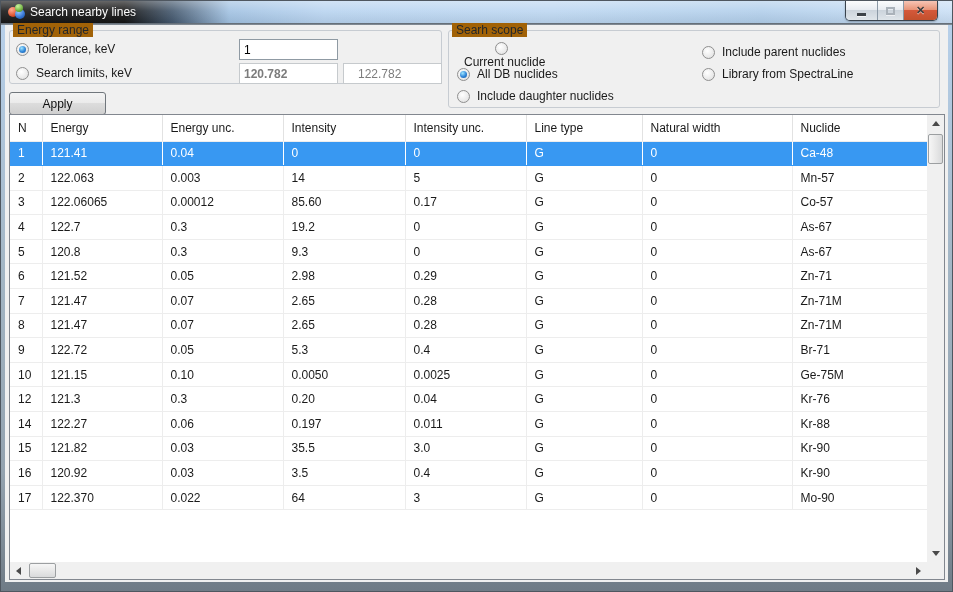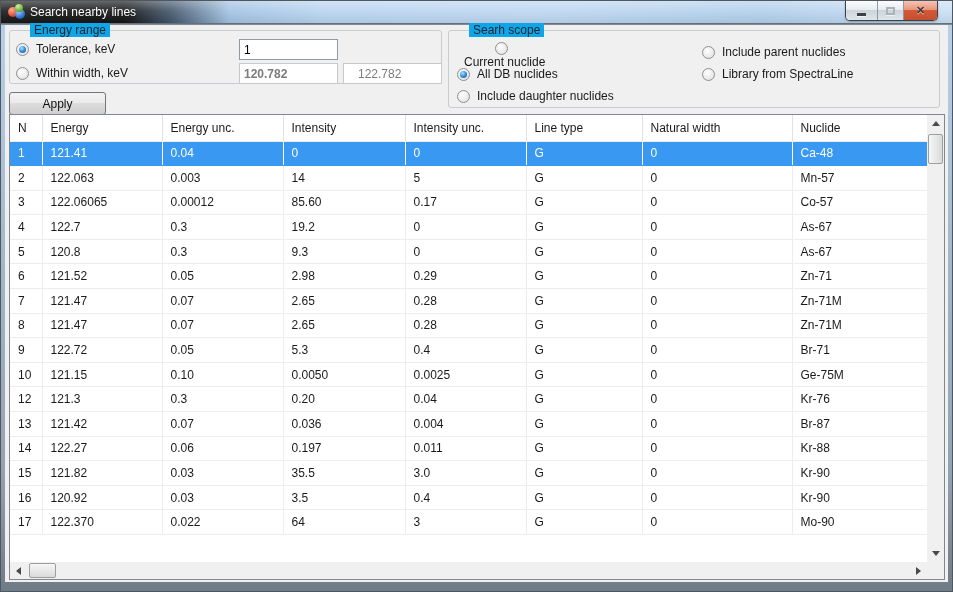--- a/index.html
+++ b/index.html
@@ -44,21 +44,21 @@
   .glyph-min { width:9px; height:3px; background:#3c4248; margin-top:7px;
     box-shadow:0 1px 0 rgba(255,255,255,.7); }
   .glyph-max { width:9px; height:8px; border:2px solid #aab2ba; background:transparent;
     box-shadow:0 1px 0 rgba(255,255,255,.6); }
   .glyph-x { font-size:11px; font-weight:bold; color:#3d3d3d; text-shadow:0 1px 0 rgba(255,255,255,.55); line-height:1; }
 
   
   .client { position:absolute; left:4px; top:24px; right:4px; bottom:9px; background:#f0f0f0; }
 
   .group { position:absolute; border:1px solid #c7ccd2; border-radius:3px; }
-  .group .legend { position:absolute; top:-8px; left:20px; background:#0ea5e9; padding:0 4px;
+  .group .legend { position:absolute; top:-8px; left:3px; background:#a16207; padding:0 4px;
     font-size:12px; color:#23272b; white-space:nowrap; }
 
   .g-energy { left:4px; top:5px; width:433px; height:54px; }
   .g-scope  { left:443px; top:5px; width:492px; height:78px; }
 
   .radio-row { position:absolute; display:flex; align-items:center; height:20px; cursor:default; }
   .radio { width:13px; height:13px; border-radius:50%; border:1px solid #8f8f8f;
     background:radial-gradient(circle at 40% 35%,#ffffff,#dcdcdc); flex:0 0 13px; position:relative; }
   .radio.checked::after { content:""; position:absolute; left:2px; top:2px; width:7px; height:7px;
     border-radius:50%; background:radial-gradient(circle at 38% 32%,#9fe7ff,#2f84d8 55%,#155a9e); }
@@ -132,21 +132,21 @@
 
     <div class="group g-energy">
       <span class="legend">Energy range</span>
       <div class="radio-row" style="left:6px; top:8px;">
         <span class="radio checked" id="radio-tolerance"></span>
         <span class="radio-label">Tolerance, keV</span>
       </div>
       <input class="txt enabled" style="left: 229px; top: 8px; width: 99px;" value="1">
       <div class="radio-row" style="left:6px; top:32px;">
         <span class="radio" id="radio-limits"></span>
-        <span class="radio-label">Within width, keV</span>
+        <span class="radio-label">Search limits, keV</span>
       </div>
       <input class="txt disabled" style="left: 229px; top: 32px; width: 99px; font-weight: bold;" value="120.782">
       <input class="txt disabled" style="left: 333px; top: 32px; width: 99px; padding-left: 14px;" value="122.782">
     </div>
 
     <button class="apply-btn">Apply</button>
 
     <div class="group g-scope">
       <span class="legend">Searh scope</span>
       <div id="scope-col1">
@@ -305,30 +305,20 @@
                 <td>12</td>
                 <td>121.3</td>
                 <td>0.3</td>
                 <td>0.20</td>
                 <td>0.04</td>
                 <td>G</td>
                 <td>0</td>
                 <td>Kr-76</td>
               </tr>
               <tr>
-                <td>13</td>
-                <td>121.42</td>
-                <td>0.07</td>
-                <td>0.036</td>
-                <td>0.004</td>
-                <td>G</td>
-                <td>0</td>
-                <td>Br-87</td>
-              </tr>
-              <tr>
                 <td>14</td>
                 <td>122.27</td>
                 <td>0.06</td>
                 <td>0.197</td>
                 <td>0.011</td>
                 <td>G</td>
                 <td>0</td>
                 <td>Kr-88</td>
               </tr>
               <tr>

